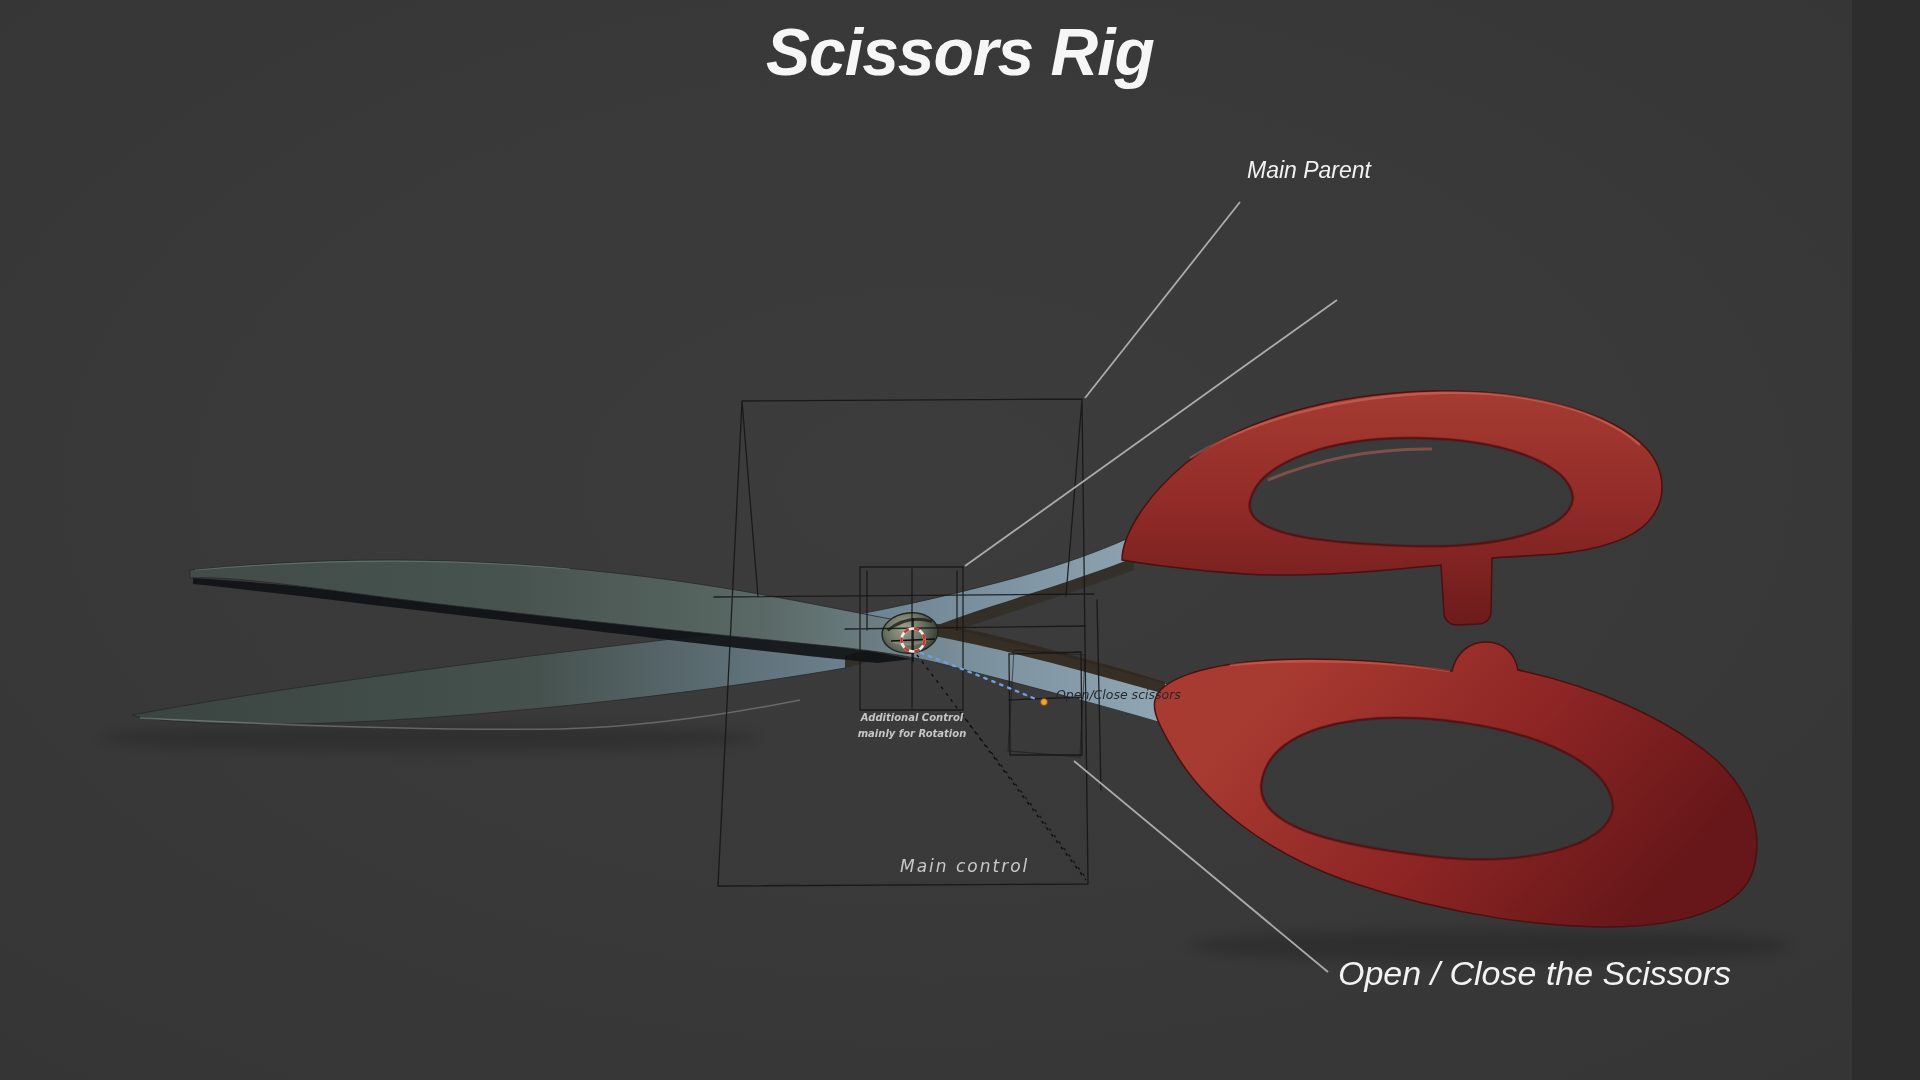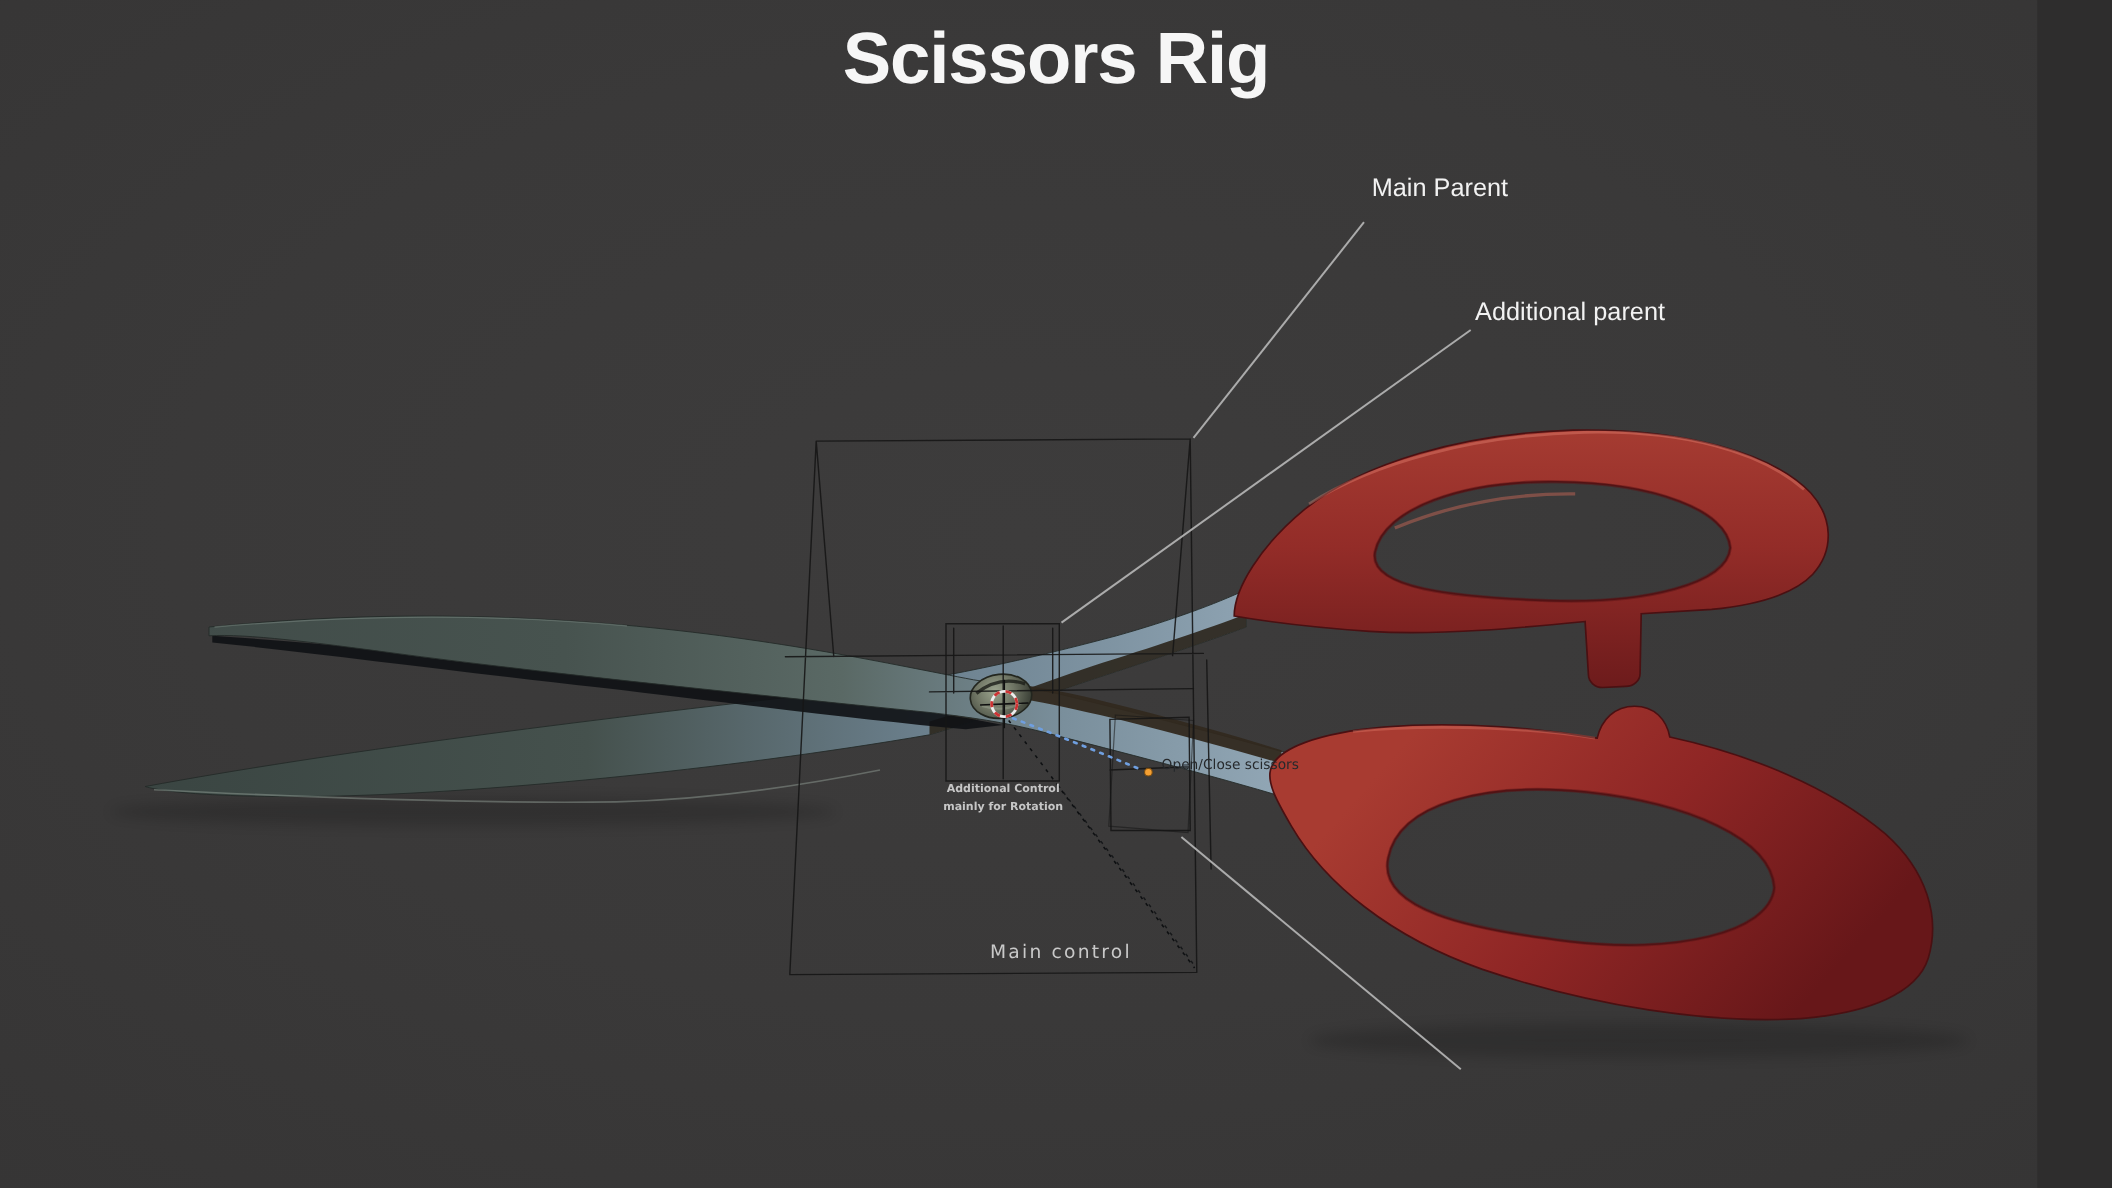--- a/index.html
+++ b/index.html
@@ -1,19 +1,20 @@
 <!DOCTYPE html>
 <html><head>
 <meta charset="utf-8">
 <style>
   html,body{margin:0;padding:0;background:#2e2d2d;}
   .stage{
     position:relative;width:1852px;height:1080px;overflow:hidden;
     background:radial-gradient(ellipse 1400px 800px at 50% 45%, #3d3c3c 0%, #3a3939 55%, #363535 100%);
     font-family:"Liberation Sans", sans-serif;
+    font-style:italic;
   }
   .stage svg{position:absolute;left:0;top:0;}
   .txt{position:absolute;white-space:nowrap;}
   .title{
     top:14px;left:0;width:1920px;text-align:center;
     font-size:66px;font-weight:700;letter-spacing:-1px;color:#f6f6f6;
   }
   .ann{font-size:23px;font-weight:400;color:#f2f2f2;}
   .ann-main-parent{left:1247px;top:157px;}
   .ann-additional-parent{left:1341px;top:262px;line-height:43px;}
@@ -145,23 +146,23 @@
     <line x1="1337" y1="300" x2="965" y2="566" stroke="#ababab"></line>
     <line x1="1074" y1="761" x2="1328" y2="972" stroke="#ababab"></line>
   </g>
 </svg>
 
 <div class="txt title">Scissors Rig</div>
 
 <div class="txt ann ann-main-parent">Main Parent</div>
 
 <div class="txt ann ann-additional-parent">
-  <span>Additional parent</span>
 </div>
 
+<div class="txt ann ann-open-close">Open / Close the Scissors</div>
 
 <div class="txt vp vp-main-control">Main control</div>
 
 <div class="txt vp vp-additional-control">
   <span>Additional Control</span>
   <span>mainly for Rotation</span>
 </div>
 
 <div class="txt vp vp-openclose">Open/Close scissors</div>
 

